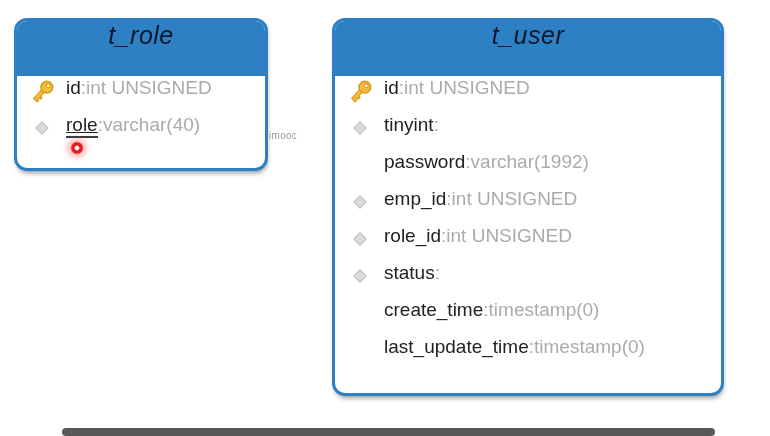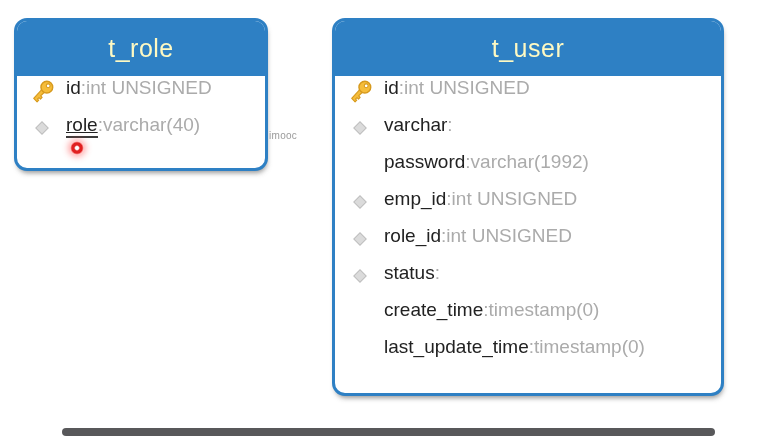--- a/index.html
+++ b/index.html
@@ -18,24 +18,25 @@
     overflow:hidden;
     box-shadow:1px 4px 5px -2px rgba(70,70,70,.55);
     box-sizing:border-box;
   }
   .card-role{left:14px;top:18px;width:254px;height:153px;}
   .card-user{left:332px;top:18px;width:392px;height:378px;}
 
   .card-header{
     height:55px;
     background:#2E80C4;
-    color:#fef9c3;
-    display:flex;align-items:center;justify-content:center;
+    color:#0f172a;
+    display:flex;justify-content:center;
     font-size:25px;
     letter-spacing:0.5px;
+    font-style:italic;
   }
   .card-body{padding-top:1px;}
 
   .field-row{
     height:37px;
     display:flex;align-items:flex-start;
     padding-left:11px;
     white-space:nowrap;
   }
   .icon-slot{
@@ -115,21 +116,21 @@
     <span class="f-name">id</span>
     <span class="f-sep">: </span>
     <span class="f-type">int UNSIGNED</span>
   </div>
         <div class="field-row">
     <span class="icon-slot">
   <svg width="18" height="18" viewBox="0 0 18 18">
     <rect x="4.6" y="4.6" width="8.8" height="8.8" transform="rotate(45 9 9)" fill="#DBDBDB" stroke="#BDBDBD" stroke-width="1"></rect>
   </svg>
 </span>
-    <span class="f-name">varchar</span>
+    <span class="f-name">tinyint</span>
     <span class="f-sep">: </span>
   </div>
         <div class="field-row">
     <span class="icon-slot"></span>
     <span class="f-name">password</span>
     <span class="f-sep">: </span>
     <span class="f-type">varchar(1992)</span>
   </div>
         <div class="field-row">
     <span class="icon-slot">

